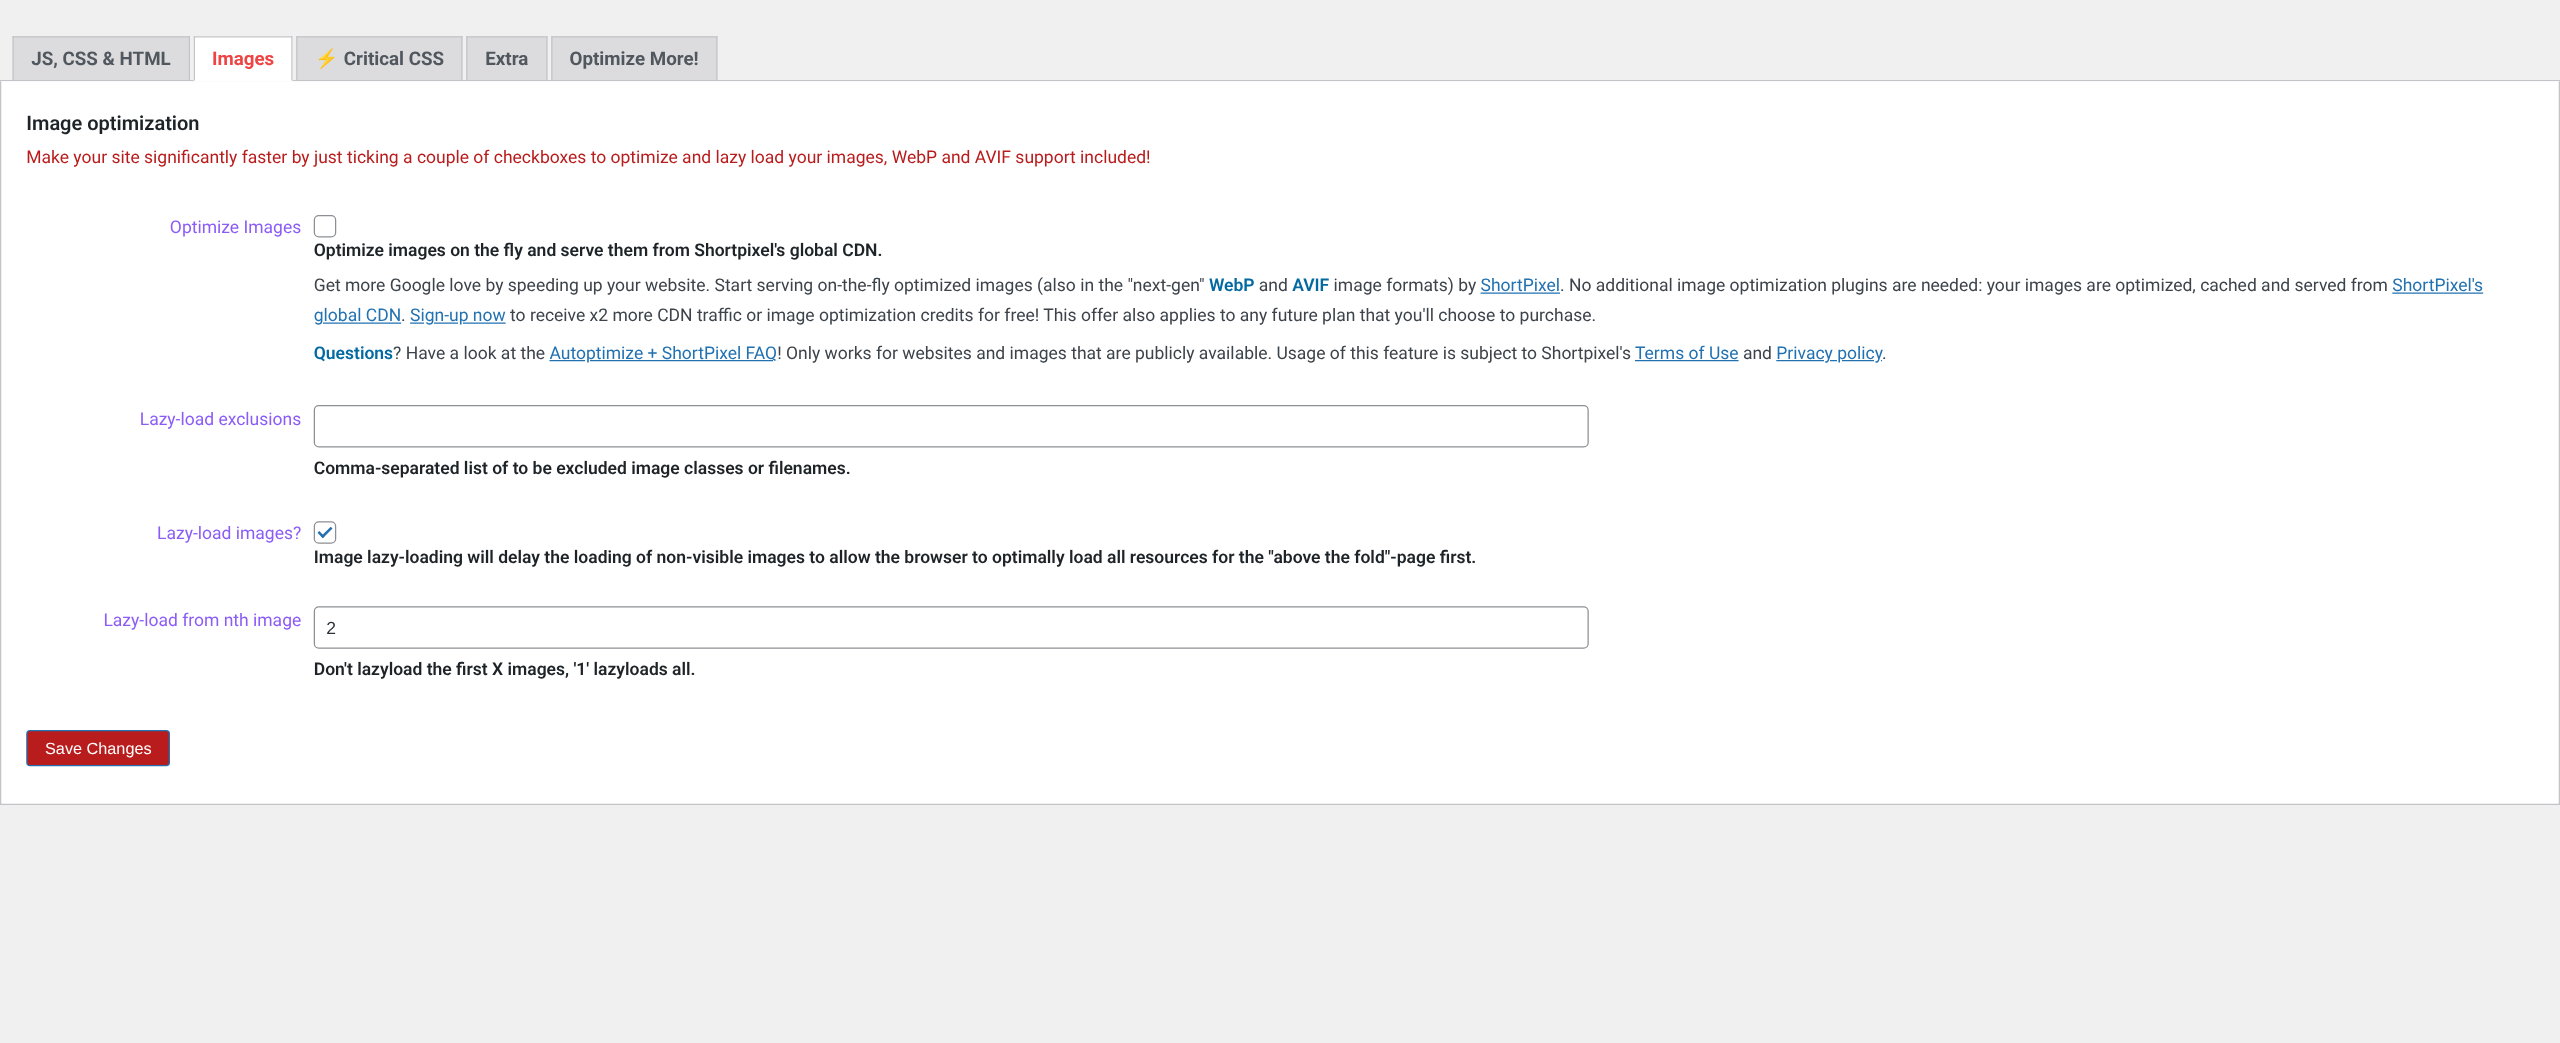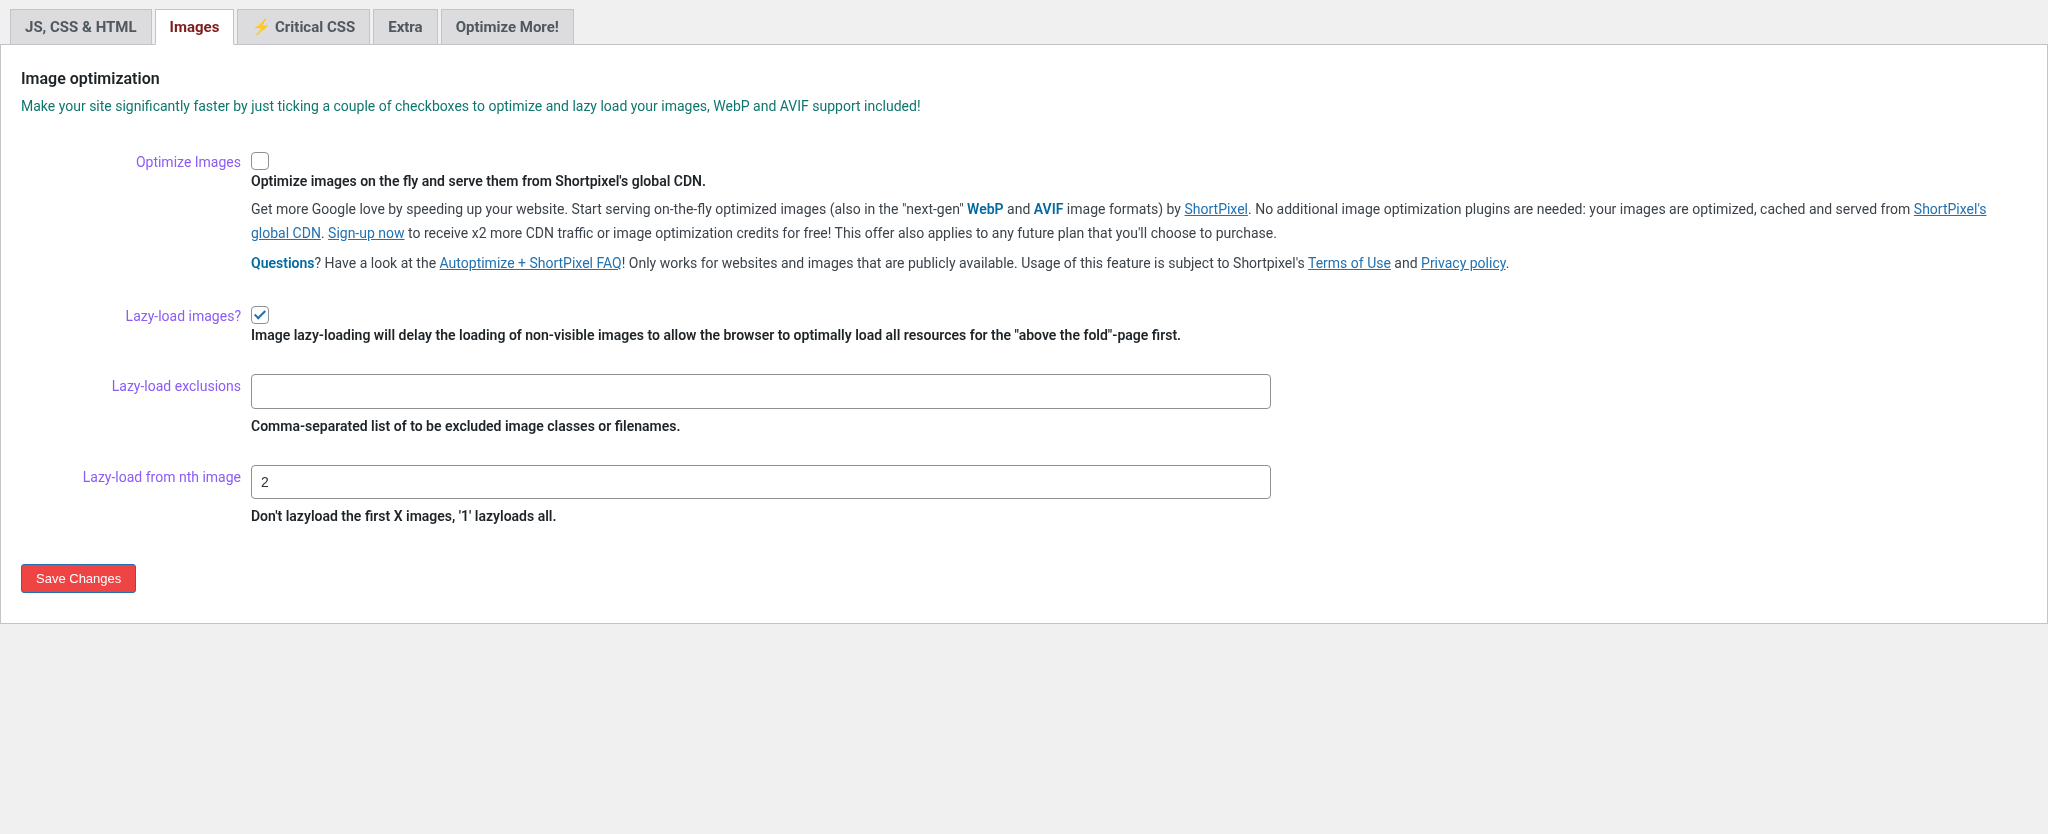--- a/index.html
+++ b/index.html
@@ -30,42 +30,43 @@
     background: #dcdcde;
     color: #50575e;
     border: 1px solid #c3c4c7;
     border-bottom: none;
     text-decoration: none;
     cursor: pointer;
     white-space: nowrap;
   }
   .nav-tab-active {
     background: #fff;
-    color: #7f1d1d;
+    color: #ef4444;
     border-bottom: 1px solid #fff;
+    margin-top: 20px;
   }
   .bolt-icon {
     color: #d98500;
     margin-right: 4px;
   }
   .tab-content {
     background: #fff;
     border: 1px solid #c3c4c7;
     border-top: none;
     padding: 20px 20px 30px 20px;
   }
   h2 {
     font-size: 16px;
     font-weight: 600;
     margin: 4px 0 10px 0;
     color: #1d2327;
   }
   .section-desc {
     font-size: 14px;
-    color: #0f766e;
+    color: #b91c1c;
     margin: 0 0 22px 0;
   }
   .form-table {
     width: 100%;
     border-collapse: collapse;
   }
   .form-table th {
     text-align: right;
     vertical-align: top;
     font-weight: 400;
@@ -140,21 +141,21 @@
     padding: 5px 9px;
     font-size: 14px;
     border: 1px solid #8c8f94;
     border-radius: 4px;
     background: #fff;
     color: #2c3338;
     line-height: 1.6;
   }
   .button-primary {
     display: inline-block;
-    background: #ef4444;
+    background: #b91c1c;
     color: #fff;
     border: 1px solid #2271b1;
     border-radius: 3px;
     padding: 6px 14px;
     font-size: 13px;
     cursor: pointer;
     margin-top: 22px;
   }
 </style>
 </head>
@@ -180,38 +181,38 @@
             <div class="desc-block">
               <span>Get more Google love by speeding up your website. Start serving on-the-fly optimized images (also in the "next-gen" </span><strong>WebP</strong><span> and </span><strong>AVIF</strong><span> image formats) by </span><a href="#">ShortPixel</a><span>. No additional image optimization plugins are needed: your images are optimized, cached and served from </span><a href="#">ShortPixel's global CDN</a><span>. </span><a href="#">Sign-up now</a><span> to receive x2 more CDN traffic or image optimization credits for free! This offer also applies to any future plan that you'll choose to purchase.</span>
             </div>
             <div class="desc-block">
               <strong>Questions</strong><span>? Have a look at the </span><a href="#">Autoptimize + ShortPixel FAQ</a><span>! Only works for websites and images that are publicly available. Usage of this feature is subject to Shortpixel's </span><a href="#">Terms of Use</a><span> and </span><a href="#">Privacy policy</a><span>.</span>
             </div>
           </td>
         </tr>
 
         <tr>
+          <th>Lazy-load exclusions</th>
+          <td>
+            <input type="text" value="" style="">
+            <div class="help-text">Comma-separated list of to be excluded image classes or filenames.</div>
+          </td>
+        </tr>
+
+        <tr>
           <th>Lazy-load images?</th>
           <td>
             <div class="checkbox-row">
               <input type="checkbox" id="cb-lazyload" checked="" style="">
               <label for="cb-lazyload" class="checkbox-label">Image lazy-loading will delay the loading of non-visible images to allow the browser to optimally load all resources for the "above the fold"-page first.</label>
             </div>
           </td>
         </tr>
 
         <tr>
-          <th>Lazy-load exclusions</th>
-          <td>
-            <input type="text" value="" style="">
-            <div class="help-text">Comma-separated list of to be excluded image classes or filenames.</div>
-          </td>
-        </tr>
-
-        <tr>
           <th>Lazy-load from nth image</th>
           <td>
             <input type="text" value="2" style="">
             <div class="help-text">Don't lazyload the first X images, '1' lazyloads all.</div>
           </td>
         </tr>
       </tbody>
     </table>
 
     <button class="button-primary">Save Changes</button>

